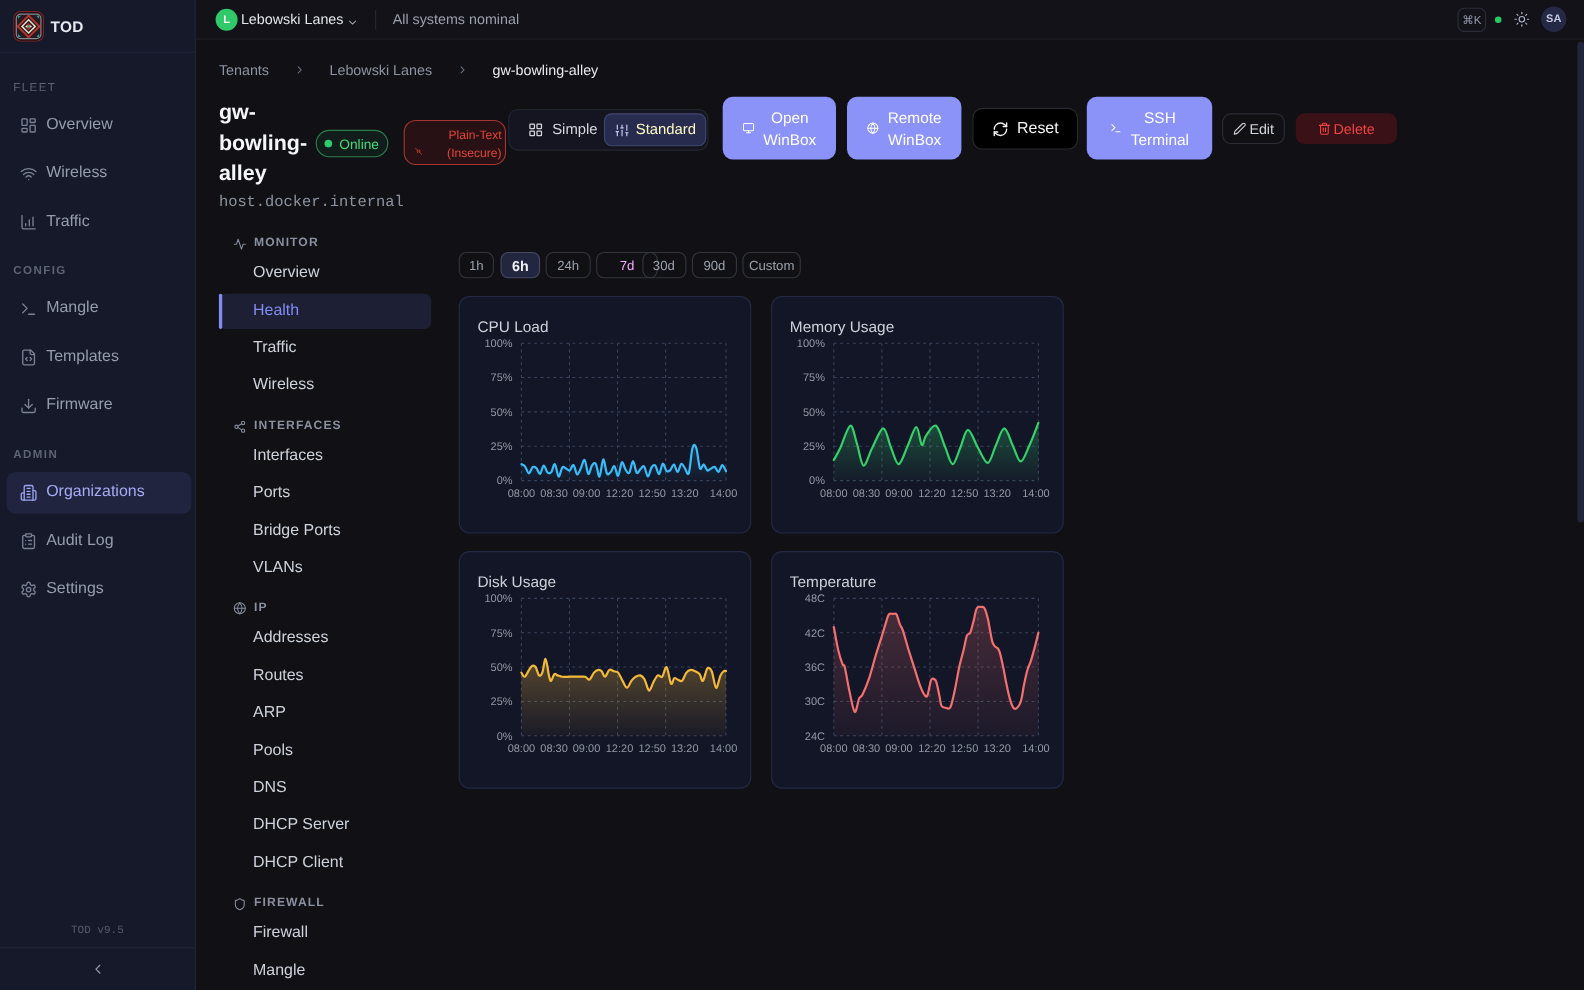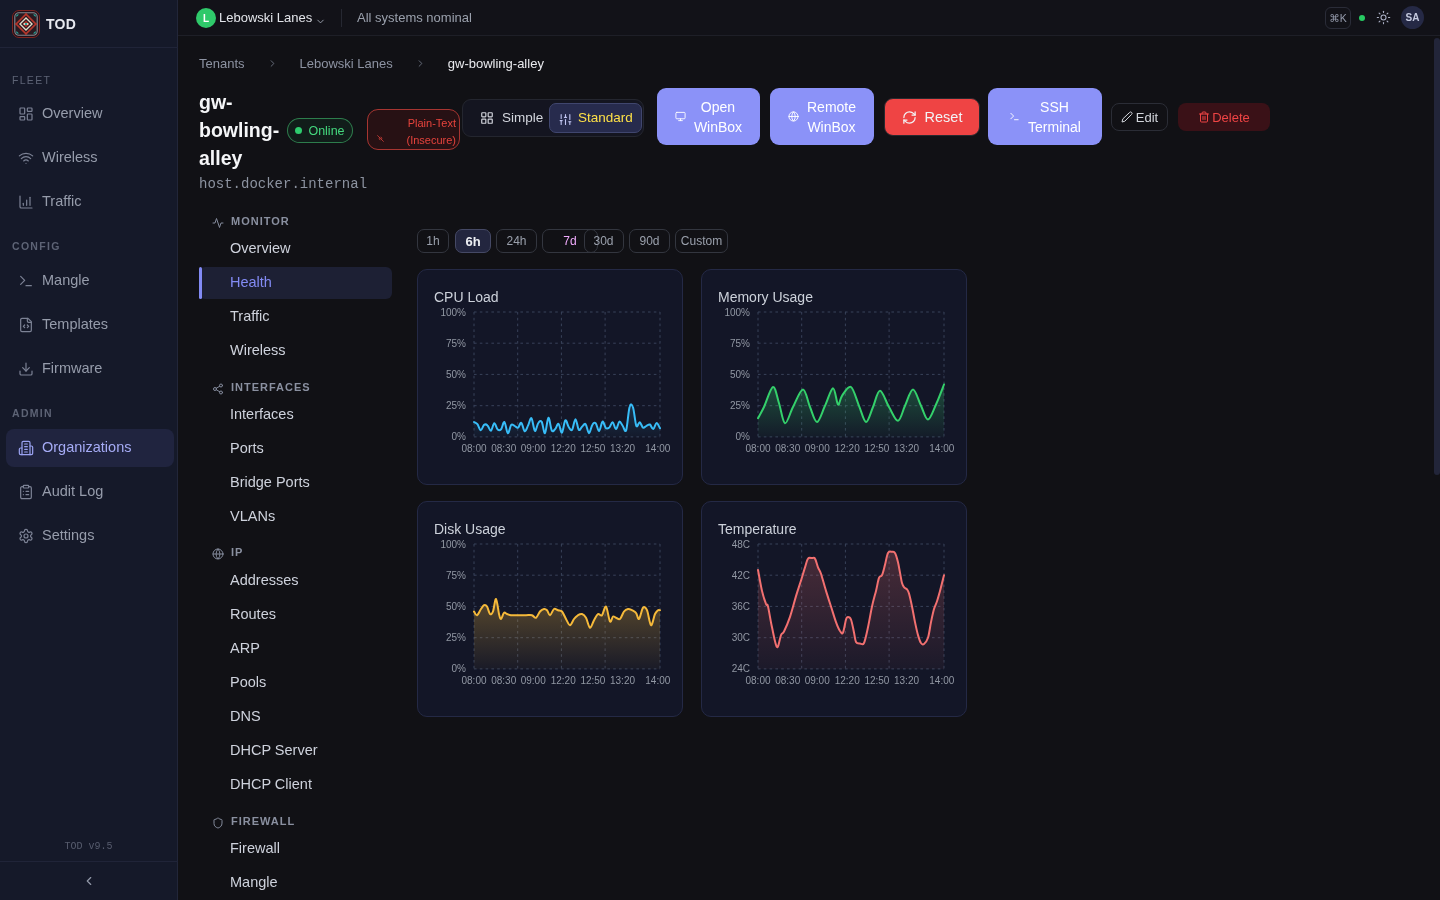--- a/index.html
+++ b/index.html
@@ -171,41 +171,41 @@
           <line x1="4" y1="21" x2="4" y2="14"></line>
           <line x1="4" y1="10" x2="4" y2="3"></line>
           <line x1="12" y1="21" x2="12" y2="12"></line>
           <line x1="12" y1="8" x2="12" y2="3"></line>
           <line x1="20" y1="21" x2="20" y2="16"></line>
           <line x1="20" y1="12" x2="20" y2="3"></line>
           <line x1="2" y1="14" x2="6" y2="14"></line>
           <line x1="10" y1="8" x2="14" y2="8"></line>
           <line x1="18" y1="16" x2="22" y2="16"></line>
         </svg></div>
-<div style="position:absolute;left:28px;top:6px;font-size:13.5px;color:#fde047">Standard</div>
+<div style="position:absolute;left:28px;top:6px;font-size:13.5px;color:#fef9c3">Standard</div>
 </div>
   </div>
 
 <div class="pbtn" style="left:657px;top:88px;width:103px;height:57px">
     <svg style="" width="11" height="11" viewBox="0 0 24 24" fill="none" stroke="#fff" stroke-width="2" stroke-linecap="round" stroke-linejoin="round">
       <rect width="20" height="14" x="2" y="3" rx="2"></rect>
       <line x1="8" x2="16" y1="21" y2="21"></line>
       <line x1="12" x2="12" y1="17" y2="21"></line>
     </svg>
     <span style="text-align:center">Open<br>WinBox</span>
   </div>
 <div class="pbtn" style="left:770px;top:88px;width:104px;height:57px">
     <svg style="" width="11" height="11" viewBox="0 0 24 24" fill="none" stroke="#fff" stroke-width="2" stroke-linecap="round" stroke-linejoin="round">
       <circle cx="12" cy="12" r="10"></circle>
       <path d="M12 2a14.5 14.5 0 0 0 0 20 14.5 14.5 0 0 0 0-20"></path>
       <path d="M2 12h20"></path>
     </svg>
     <span style="text-align:center">Remote<br>WinBox</span>
   </div>
-<div style="position:absolute;left:884px;top:98px;width:96px;height:38px;background:#ef4444;border:1px solid #28292e;border-radius:9px;display:flex;align-items:center;justify-content:center;gap:8px">
+<div style="position:absolute;left:884px;top:98px;width:96px;height:38px;background:#000000;border:1px solid #28292e;border-radius:9px;display:flex;align-items:center;justify-content:center;gap:8px">
 <svg style="" width="15" height="15" viewBox="0 0 24 24" fill="none" stroke="#f2f3f5" stroke-width="2" stroke-linecap="round" stroke-linejoin="round">
       <path d="M3 12a9 9 0 0 1 9-9 9.75 9.75 0 0 1 6.74 2.74L21 8"></path>
       <path d="M21 3v5h-5"></path>
       <path d="M21 12a9 9 0 0 1-9 9 9.75 9.75 0 0 1-6.74-2.74L3 16"></path>
       <path d="M8 16H3v5"></path>
     </svg>
     <span style="font-size:14.5px;color:#f2f3f5">Reset</span>
   </div>
 <div class="pbtn" style="left:988px;top:88px;width:114px;height:57px">
     <svg style="" width="11" height="11" viewBox="0 0 24 24" fill="none" stroke="#fff" stroke-width="2" stroke-linecap="round" stroke-linejoin="round">

